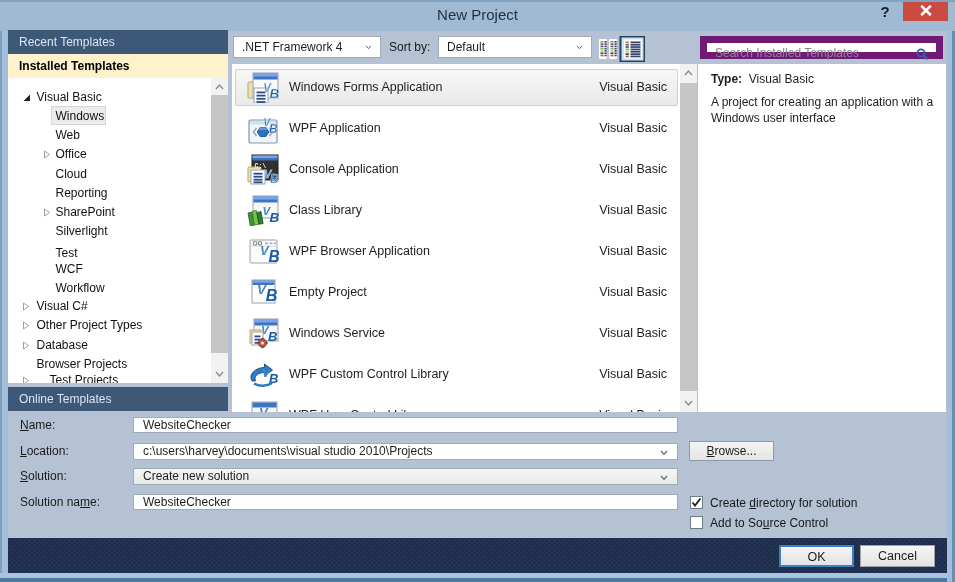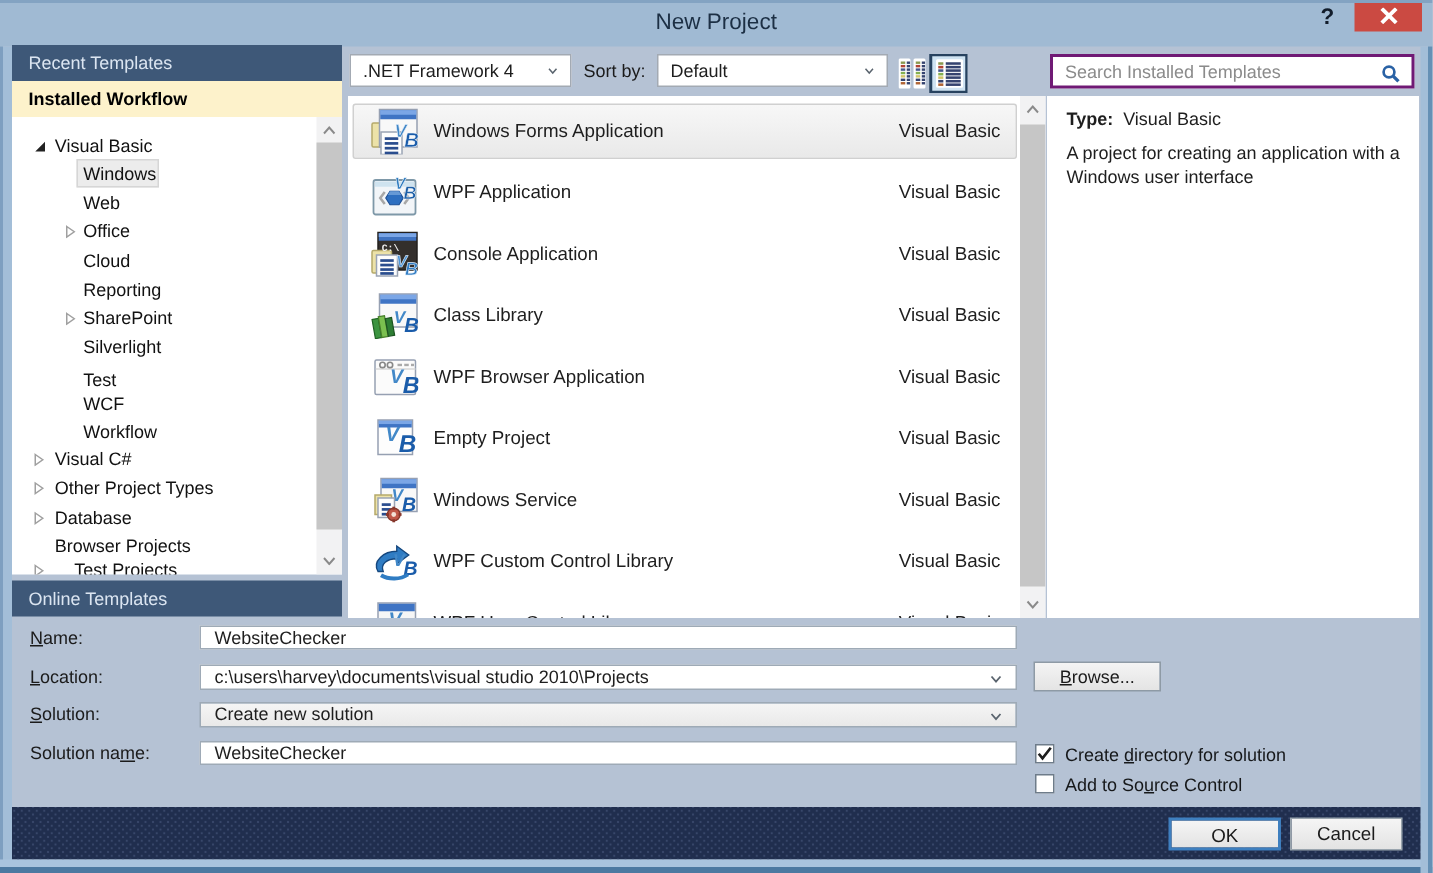--- a/index.html
+++ b/index.html
@@ -28,21 +28,21 @@
 #treescroll { left:203px; top:0px; width:17px; height:305px; background:#f2f2f3; }
 #treethumb { left:0px; top:17px; width:17px; height:258px; background:#c6c6c6; }
 
 
 .combo { position:absolute; background:#fff; border:1px solid #a3aab3; }
 .combo .ctext { position:absolute; left:8px; top:0; line-height:20px; font-size:12px; color:#1e1e1e; white-space:nowrap; }
 .chev { position:absolute; width:7px; height:5px; }
 #combo-fw { left:233px; top:36px; width:148px; height:22px; }
 #sortby { left:389px; top:36px; height:22px; line-height:22px; font-size:12px; color:#1b1b1b; }
 #combo-sort { left:438px; top:36px; width:154px; height:22px; }
-#search { left:700px; top:36px; width:243px; height:23px; background:#fff; border:2px solid #701a75; }
+#search { left:700px; top:36px; width:243px; height:23px; background:#fff; border:7px solid #701a75; }
 #search .ph { position:absolute; left:8px; top:0; line-height:21px; color:#8b8b8b; font-size:12px; }
 
 
 #list { left:232px; top:64px; width:465px; height:348px; background:#fff; overflow:hidden; }
 #listscroll { left:448px; top:0px; width:17px; height:348px; background:#f2f2f3; }
 #listup { left:0; top:0; width:17px; height:17px; background:#f2f2f3; }
 #listthumb { left:0px; top:19px; width:17px; height:308px; background:#c6c6c6; }
 .lrow { position:absolute; left:0px; width:448px; height:41px; }
 .lrow .nm { position:absolute; left:57px; top:0; height:41px; line-height:41px; font-size:12.5px; color:#1e1e1e; white-space:nowrap; }
 .lrow .vb { position:absolute; right:13px; top:0; height:41px; line-height:41px; font-size:12.5px; color:#1e1e1e; }
@@ -71,21 +71,21 @@
 </head>
 <body>
 <div class="abs" id="titlebar"></div>
 <div class="abs" id="title">New Project</div>
 <div class="abs" id="help">?</div>
 <div class="abs" id="closebtn"><svg width="12" height="11" viewBox="0 0 12 11" style="margin-top:5px">
       <path d="M1.2 0.8 L10.8 10.2 M10.8 0.8 L1.2 10.2" stroke="#ffffff" stroke-width="2.6"></path>
     </svg></div>
 
 <div class="abs" id="recentbar">Recent Templates</div>
-<div class="abs" id="installedbar">Installed Workflow</div>
+<div class="abs" id="installedbar">Installed Templates</div>
 <div class="abs" id="tree">
   <div class="abs" id="tsel"></div>
   <div>
   <svg width="9" height="9" viewBox="0 0 9 9" style="position:absolute;left:13.5px;top:15.0px">
         <path d="M8 1.5 L8 8 L1.5 8 Z" fill="#222"></path>
       </svg>
   <div class="titem" style="left:28.5px; top:10.0px;">Visual Basic</div>
   <div class="titem" style="left:47.5px; top:28.5px;">Windows</div>
   <div class="titem" style="left:47.5px; top:48.0px;">Web</div>
   <svg width="8" height="9" viewBox="0 0 8 9" style="position:absolute;left:34.5px;top:72.0px">

